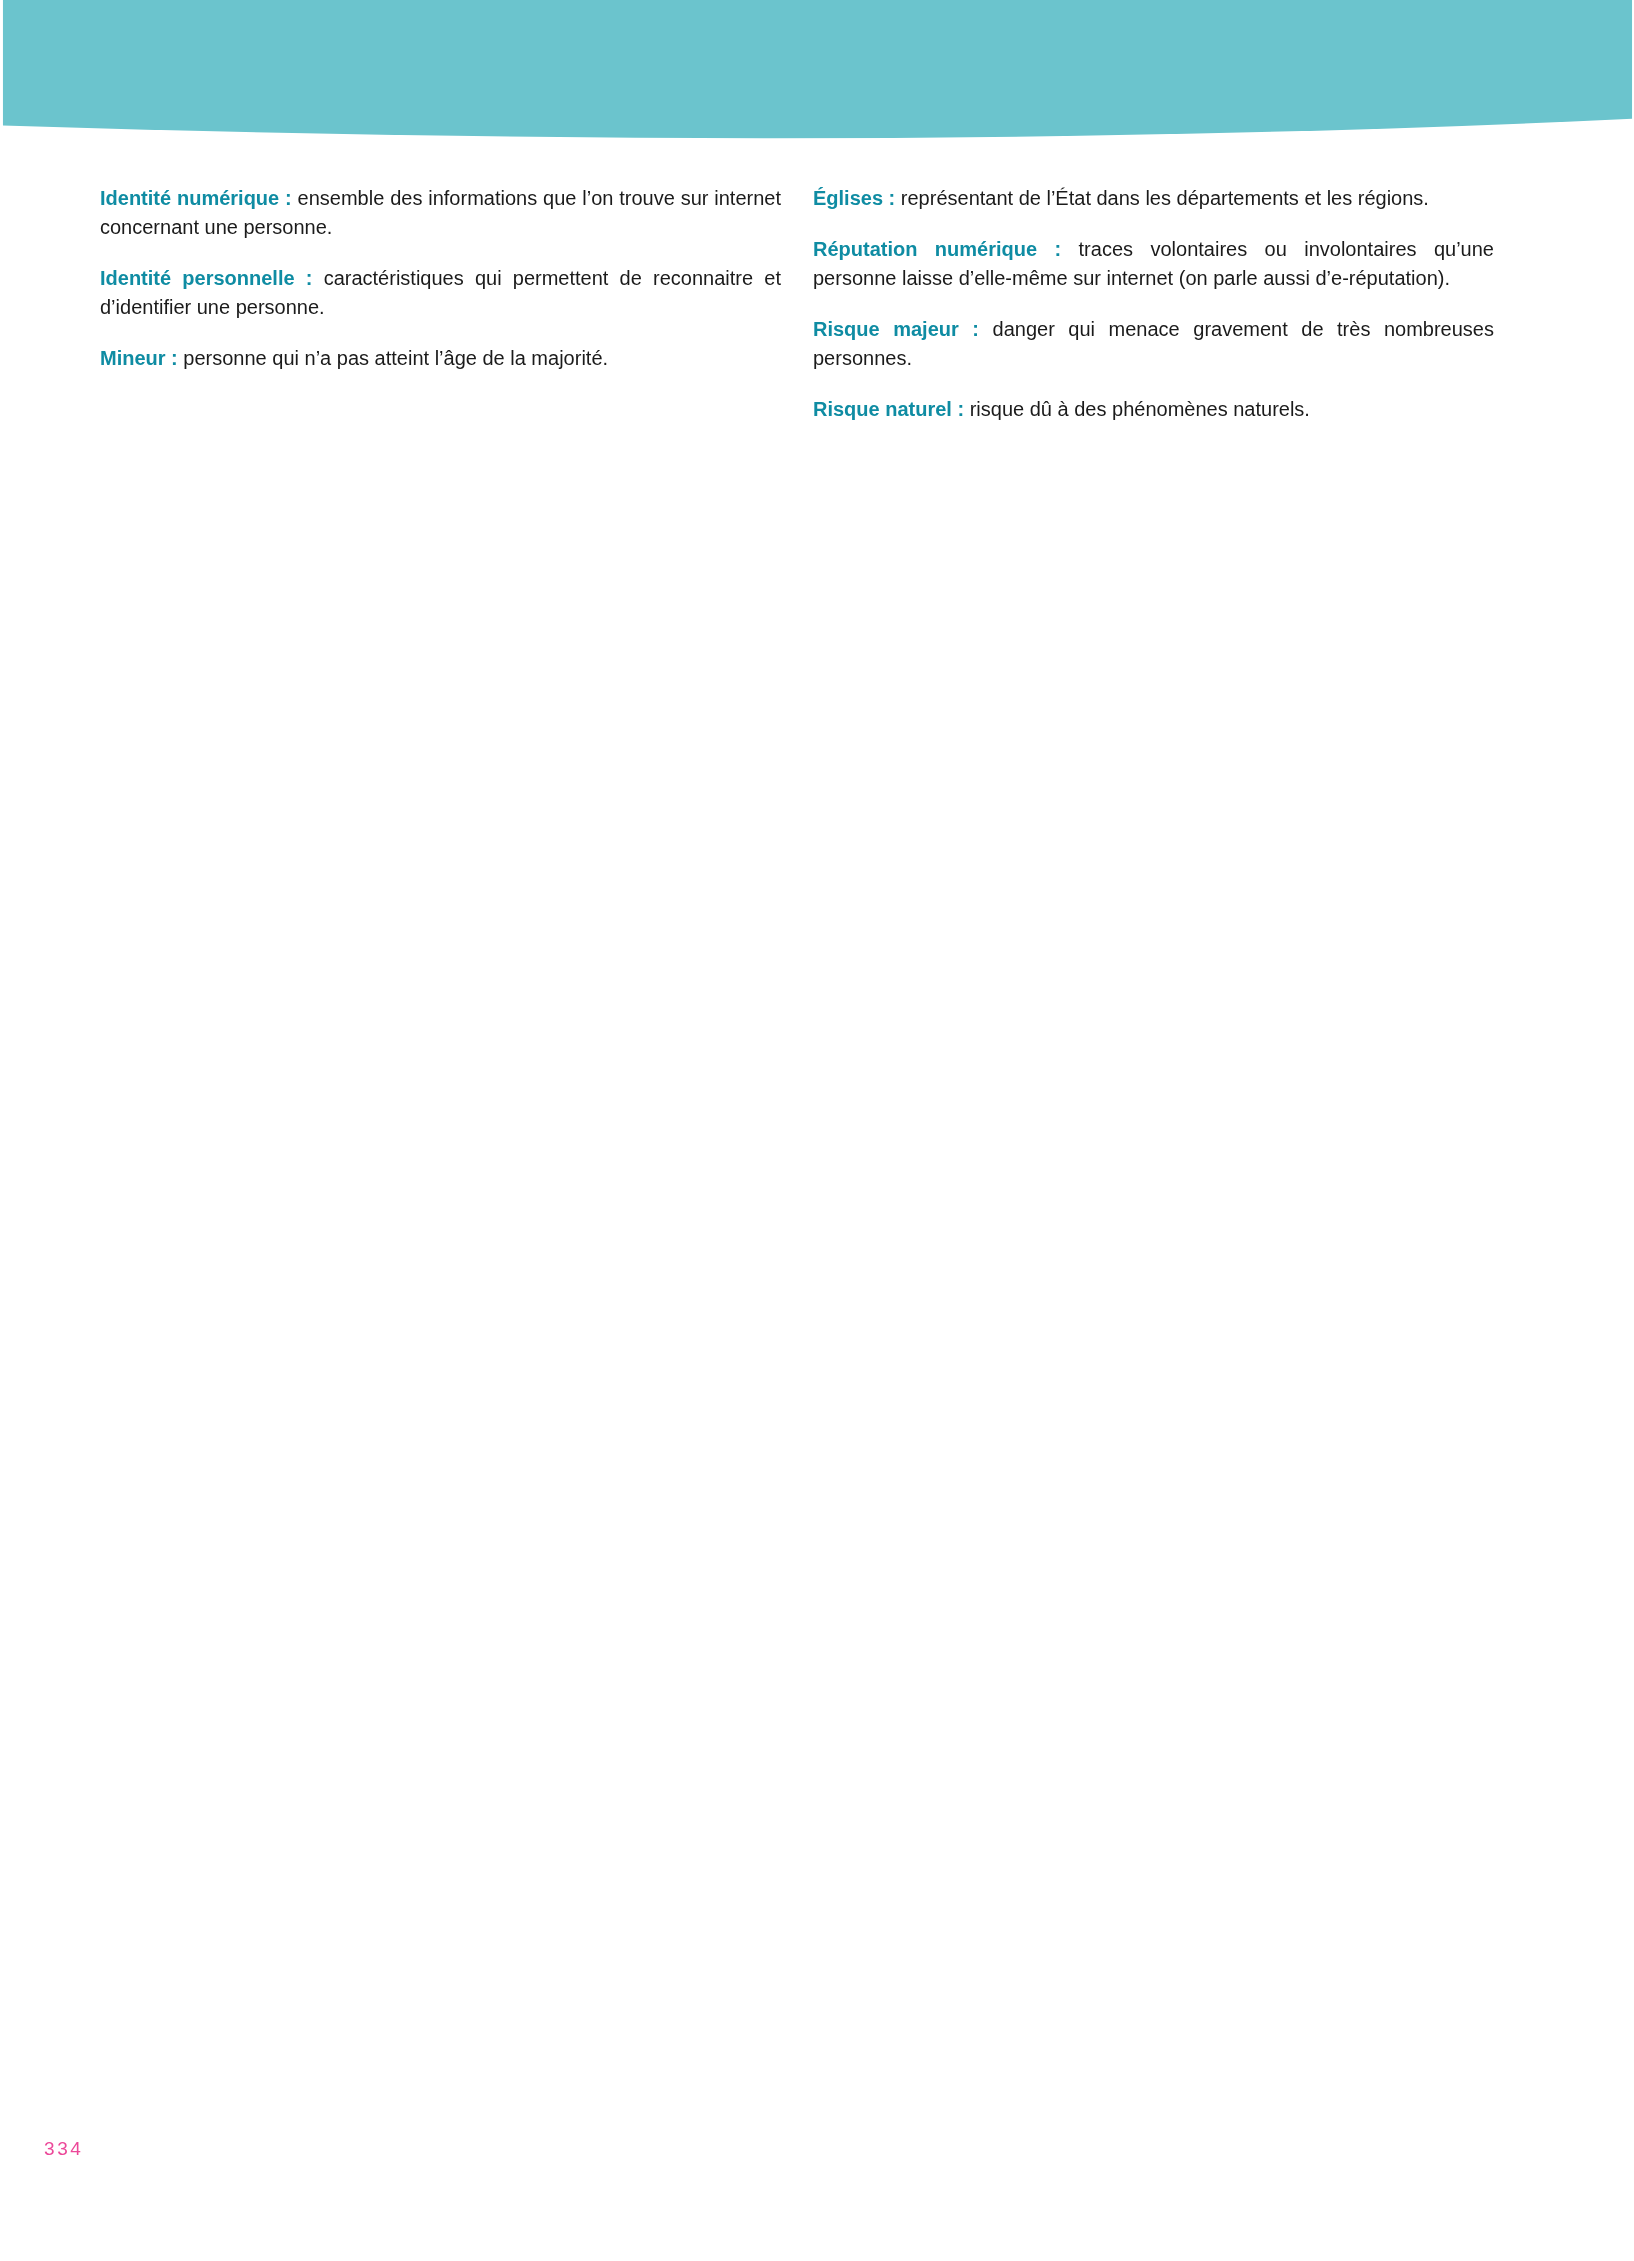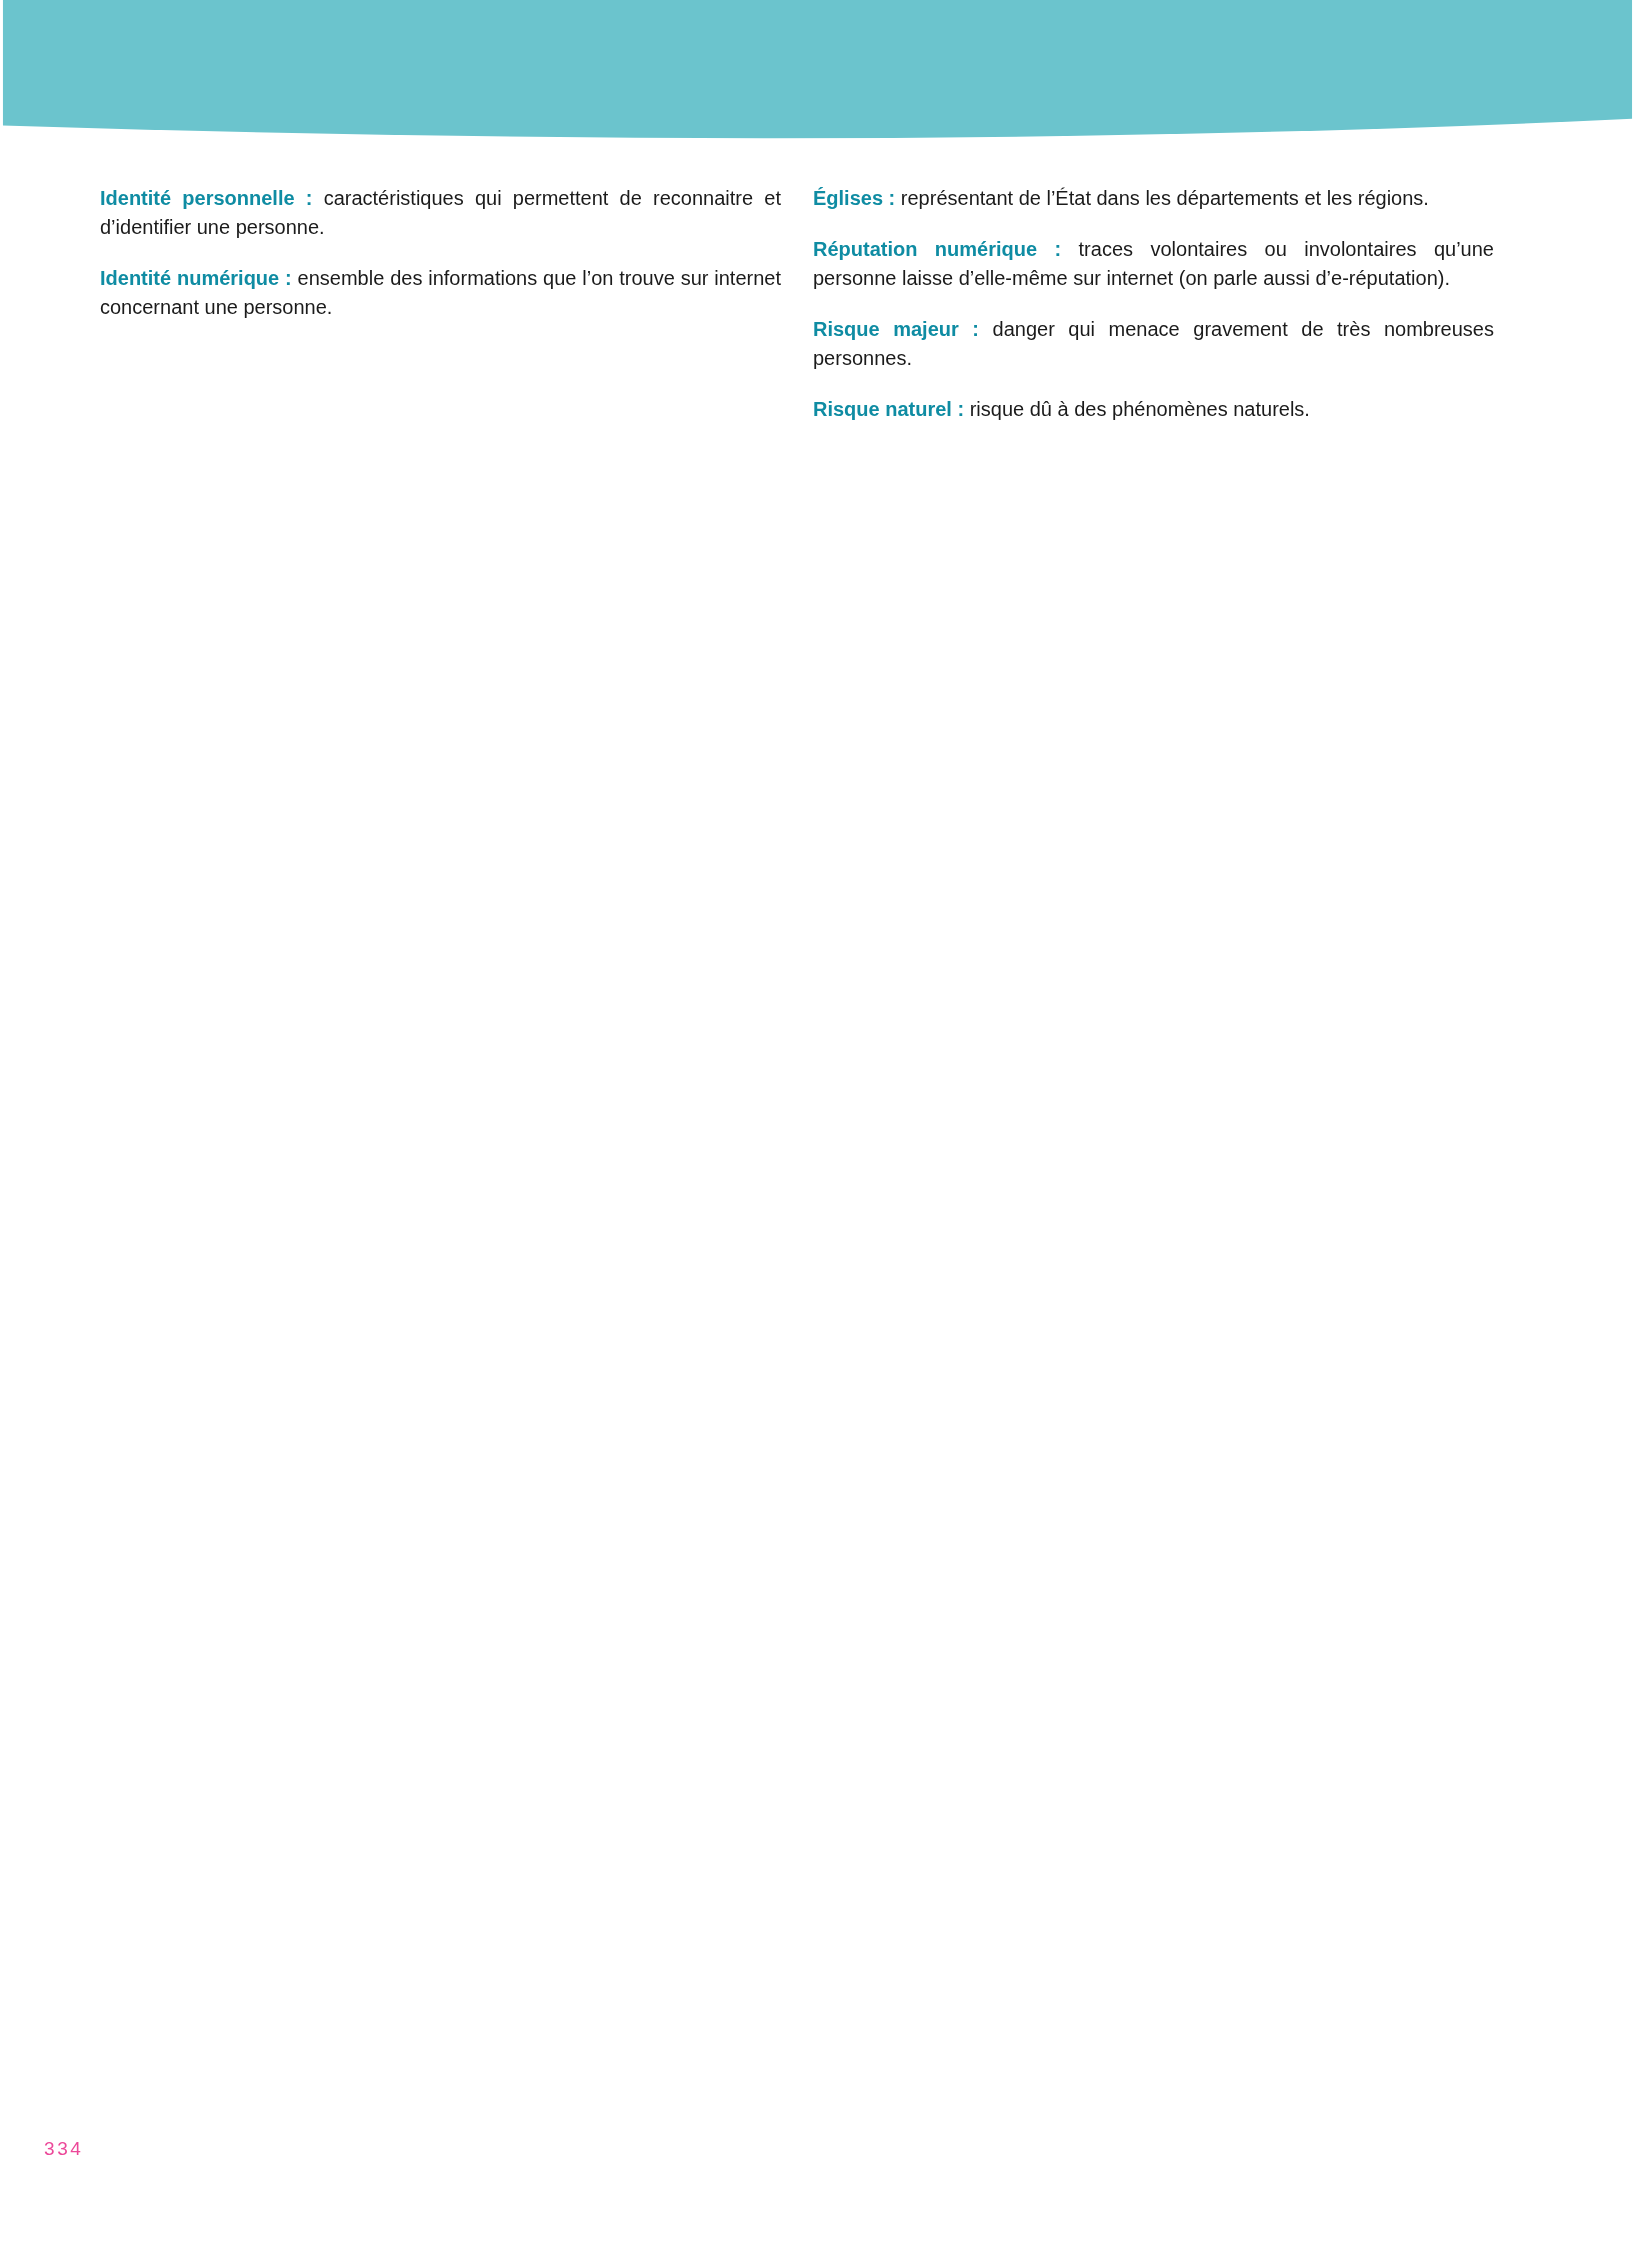--- a/index.html
+++ b/index.html
@@ -101,28 +101,31 @@
 
 <div class="page">
 
   <div class="edge-rule"></div>
 
   <div class="columns">
 
     <div class="column">
 
       <p class="entry">
+        <span class="term">Identité numérique :</span><span class="def"> ensemble des informations que l’on trouve sur internet concernant une personne.</span>
+      </p>
+
+      <p class="entry">
         <span class="term">Identité personnelle :</span><span class="def"> caractéristiques qui permettent de reconnaitre et d’identifier une personne.</span>
       </p>
 
+
       <p class="entry">
-        <span class="term">Identité numérique :</span><span class="def"> ensemble des informations que l’on trouve sur internet concernant une personne.</span>
+        <span class="term">Mineur :</span><span class="def"> personne qui n’a pas atteint l’âge de la majorité.</span>
       </p>
-
-
 
 
     </div>
 
     <div class="column">
 
       <p class="entry">
         <span class="term">Églises :</span><span class="def"> représentant de l’État dans les départements et les régions.</span>
       </p>
 

